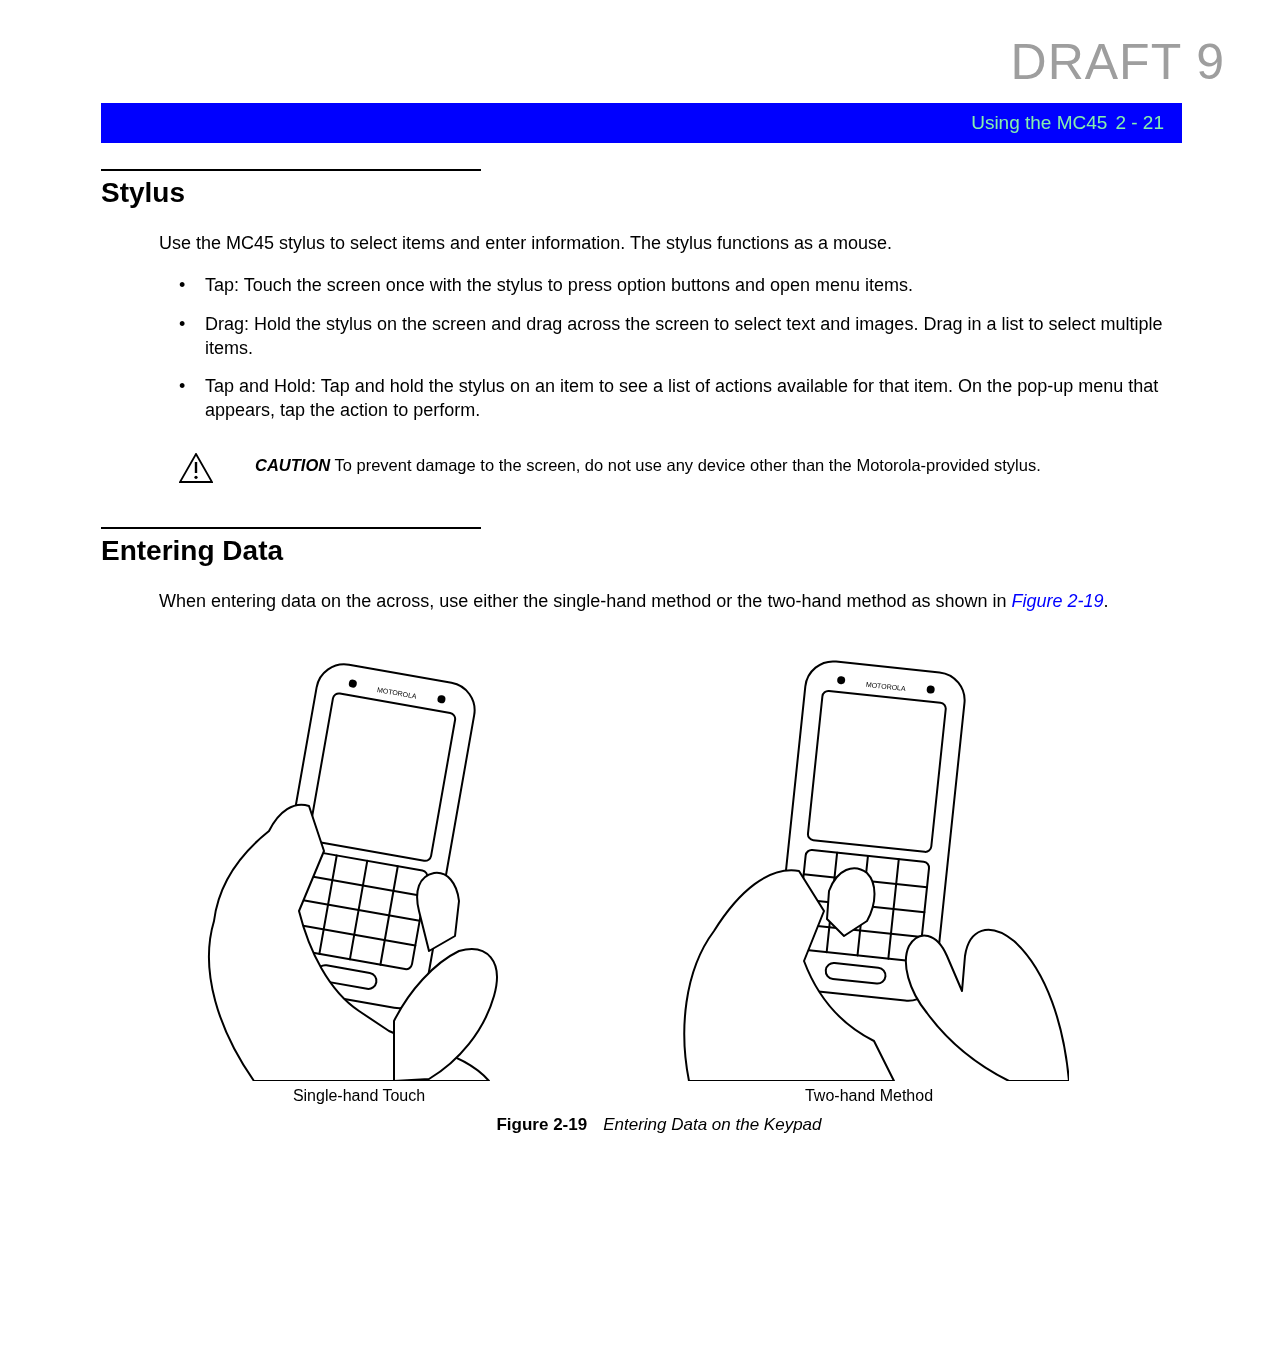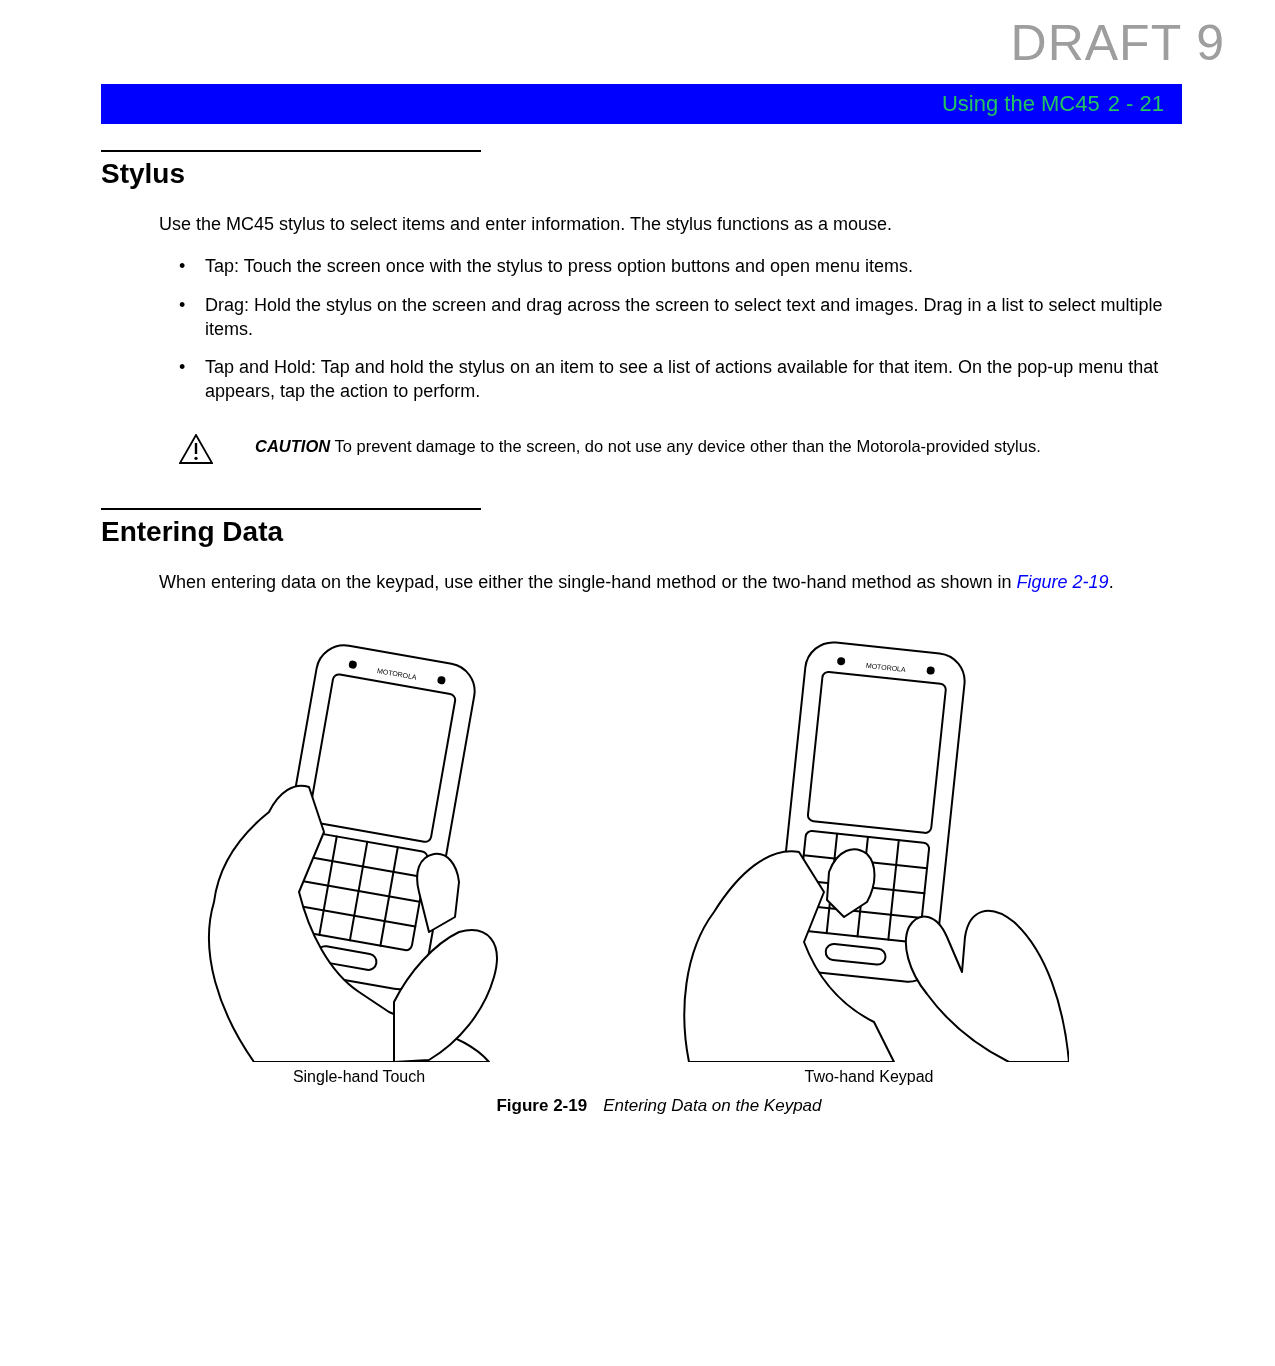--- a/index.html
+++ b/index.html
@@ -1,19 +1,19 @@
 <!DOCTYPE html>
 <html><head>
 <meta charset="utf-8">
 <style>
   * { box-sizing: border-box; margin: 0; padding: 0; }
   html, body { width: 1275px; height: 1366px; background: #fff; font-family: Arial, Helvetica, sans-serif; color: #000; }
-  .page { position: relative; width: 1275px; height: 1338px; }
+  .page { position: relative; width: 1275px; height: 1338px; margin-top: 19px; }
   .watermark { position: absolute; top: 14px; right: 50px; font-size: 50px; color: #9e9e9e; letter-spacing: 1px; font-family: Arial, sans-serif; }
-  .header-bar { position: absolute; top: 84px; left: 101px; width: 1081px; height: 40px; background: #0000ff; color: #22c55e; display: flex; align-items: center; justify-content: flex-end; padding-right: 18px; font-size: 22px; font-family: Arial, sans-serif; }
+  .header-bar { position: absolute; top: 84px; left: 101px; width: 1081px; height: 40px; background: #0000ff; color: #86efac; display: flex; align-items: center; justify-content: flex-end; padding-right: 18px; font-size: 19px; font-family: Arial, sans-serif; }
   .content { position: absolute; top: 150px; left: 101px; width: 1081px; }
   .section-rule { border: none; border-top: 2px solid #000; width: 380px; margin-bottom: 6px; }
   .section-title { font-size: 28px; font-weight: bold; font-family: Arial, sans-serif; margin-bottom: 22px; }
   .body-text { font-size: 18px; line-height: 1.35; font-family: Arial, sans-serif; }
   .intro { margin-left: 58px; margin-bottom: 18px; }
   ul.bullets { list-style: none; margin-left: 78px; }
   ul.bullets li { position: relative; padding-left: 26px; margin-bottom: 14px; font-size: 18px; line-height: 1.35; }
   ul.bullets li::before { content: "•"; position: absolute; left: 0; top: 0; font-size: 18px; }
   .caution-row { display: flex; align-items: flex-start; margin-left: 78px; margin-top: 32px; margin-bottom: 40px; }
   .caution-icon { flex: 0 0 36px; margin-right: 40px; margin-top: -2px; }
@@ -65,21 +65,21 @@
       </div>
       <div class="caution-text">
         <span class="caution-label">CAUTION</span><span> To prevent damage to the screen, do not use any device other than the Motorola-provided stylus.</span>
       </div>
     </div>
 
     <hr class="section-rule">
     <div class="section-title">Entering Data</div>
 
     <div class="body-text entering-intro">
-      <span>When entering data on the keypad, use either the single-hand method or the two-hand method as shown in </span><span class="xref">Figure 2-19</span><span>.</span>
+      <span>When entering data on the across, use either the single-hand method or the two-hand method as shown in </span><span class="xref">Figure 2-19</span><span>.</span>
     </div>
 
     <div class="figure-area">
       <div class="figure-row">
 
         <div class="fig-col">
           <svg class="fig-svg" viewBox="0 0 400 430">
             <g fill="#fff" stroke="#000" stroke-width="2" stroke-linejoin="round" stroke-linecap="round">
               <g transform="translate(130,20) rotate(10 80 180)">
                 <rect x="0" y="0" width="160" height="330" rx="28" ry="28"></rect>
@@ -120,21 +120,21 @@
                 <rect x="50" y="300" width="60" height="16" rx="8" ry="8"></rect>
                 <circle cx="35" cy="18" r="3" fill="#000"></circle>
                 <circle cx="125" cy="18" r="3" fill="#000"></circle>
                 <text x="80" y="22" font-size="7" text-anchor="middle" stroke="none" fill="#000" font-family="Arial">MOTOROLA</text>
               </g>
               <path d="M 20 430 C 10 380 15 320 45 280 C 70 240 100 215 130 220 L 155 260 L 135 310 C 150 350 175 375 205 390 L 225 430 Z"></path>
               <path d="M 160 240 C 168 218 185 212 198 222 C 208 232 208 252 198 270 L 175 285 L 158 268 Z"></path>
               <path d="M 400 430 C 395 375 378 320 345 290 C 320 270 300 278 296 305 L 293 340 L 278 305 C 268 282 250 278 240 295 C 232 312 240 340 258 362 C 280 392 310 415 340 430 Z"></path>
             </g>
           </svg>
-          <div class="fig-label">Two-hand Keypad</div>
+          <div class="fig-label">Two-hand Method</div>
         </div>
 
       </div>
 
       <div class="figure-caption">
         <span class="fc-num">Figure 2-19</span><span class="fc-title">Entering Data on the Keypad</span>
       </div>
     </div>
 
   </div>

